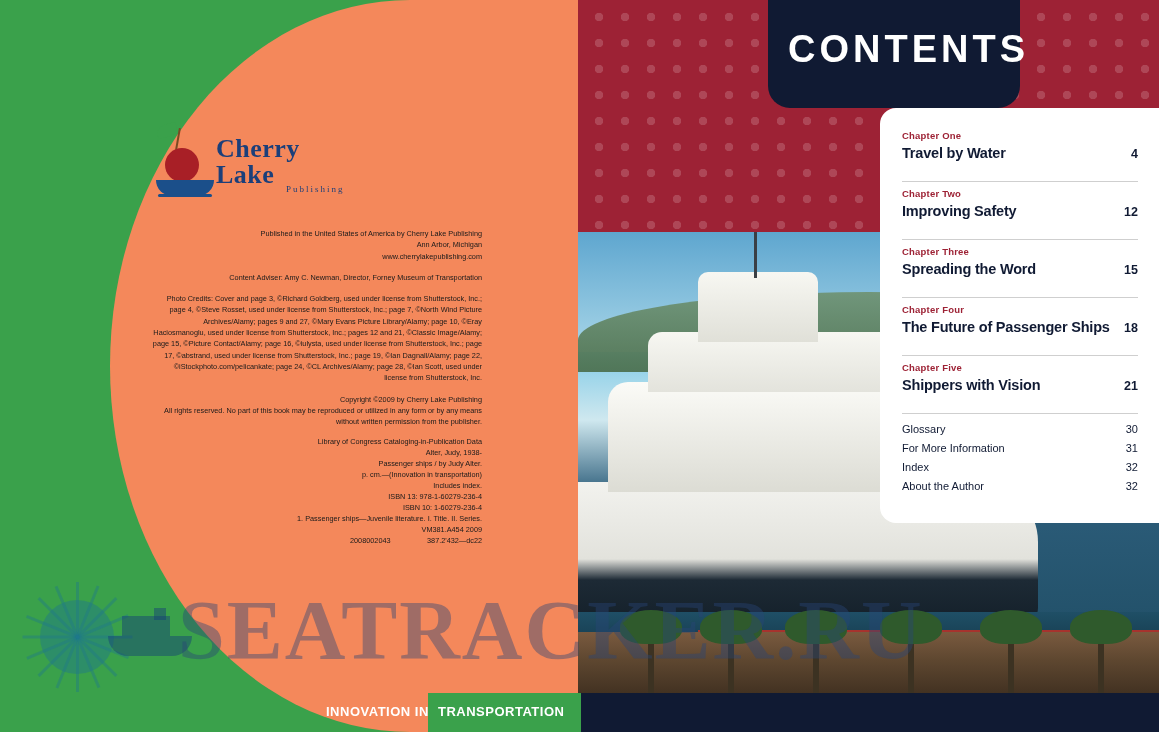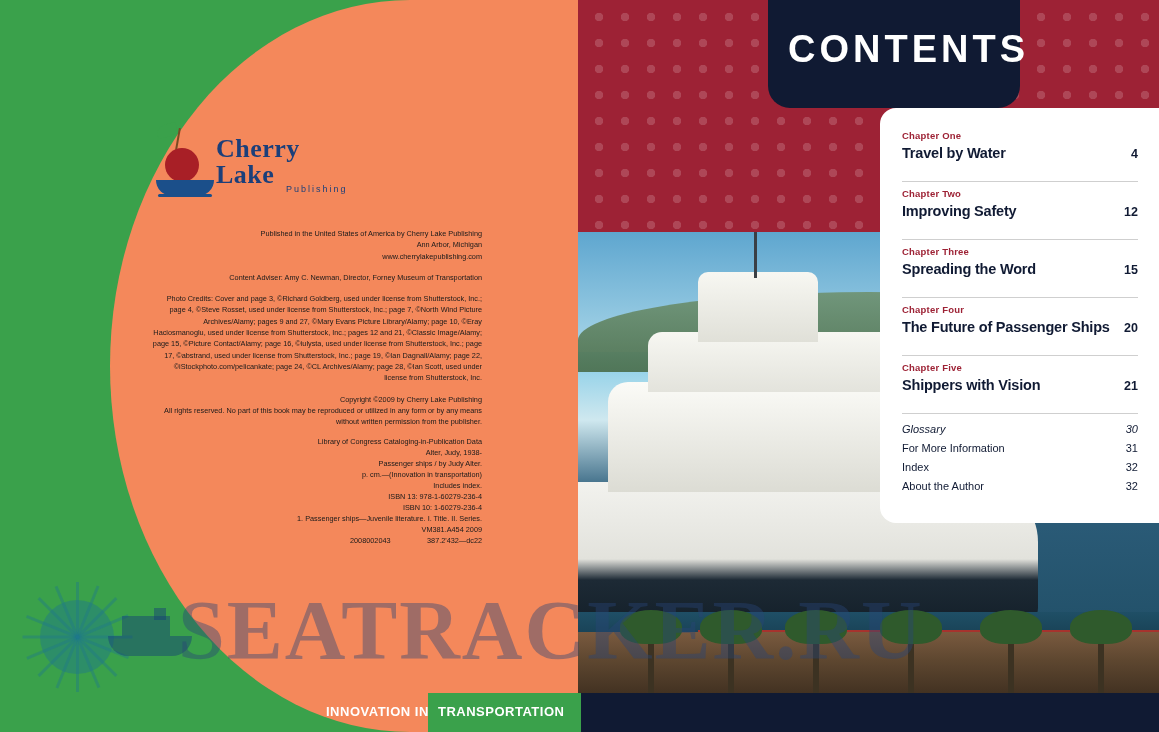--- a/index.html
+++ b/index.html
@@ -97,21 +97,21 @@
     left: 66px; top: 38px;
     font-family: "Liberation Serif", serif;
     font-size: 26px;
     font-weight: bold;
     letter-spacing: 0.5px;
     color: #1b3f7a;
   }
   #logo .word-pub {
     position: absolute;
     left: 136px; top: 62px;
-    font-family: Liberation Sans, sans-serif;
+    font-family: Liberation Serif, serif;
     font-size: 9px;
     letter-spacing: 2px;
     color: #1b3f7a;
   }
 
   
   #colophon {
     position: absolute;
     left: 152px; top: 228px;
     width: 330px;
@@ -503,35 +503,35 @@
           <div class="chap-title">Spreading the Word</div>
           <div class="chap-page">15</div>
         </div>
       </div>
       <div class="divider" style="top:189px;"></div>
 
       <div class="toc-entry" style="top:196px;">
         <div class="chap-label">Chapter Four</div>
         <div class="chap-row">
           <div class="chap-title">The Future of Passenger Ships</div>
-          <div class="chap-page">20</div>
+          <div class="chap-page">18</div>
         </div>
       </div>
       <div class="divider" style="top:247px;"></div>
 
       <div class="toc-entry" style="top:254px;">
         <div class="chap-label">Chapter Five</div>
         <div class="chap-row">
           <div class="chap-title">Shippers with Vision</div>
           <div class="chap-page">21</div>
         </div>
       </div>
       <div class="divider" style="top:305px;"></div>
 
-      <div class="back-row" style="top:315px;font-style:italic;">
+      <div class="back-row" style="top:315px;">
         <div>Glossary</div>
         <div>30</div>
       </div>
       <div class="back-row" style="top:334px;">
         <div>For More Information</div>
         <div>31</div>
       </div>
       <div class="back-row" style="top:353px;">
         <div>Index</div>
         <div>32</div>

